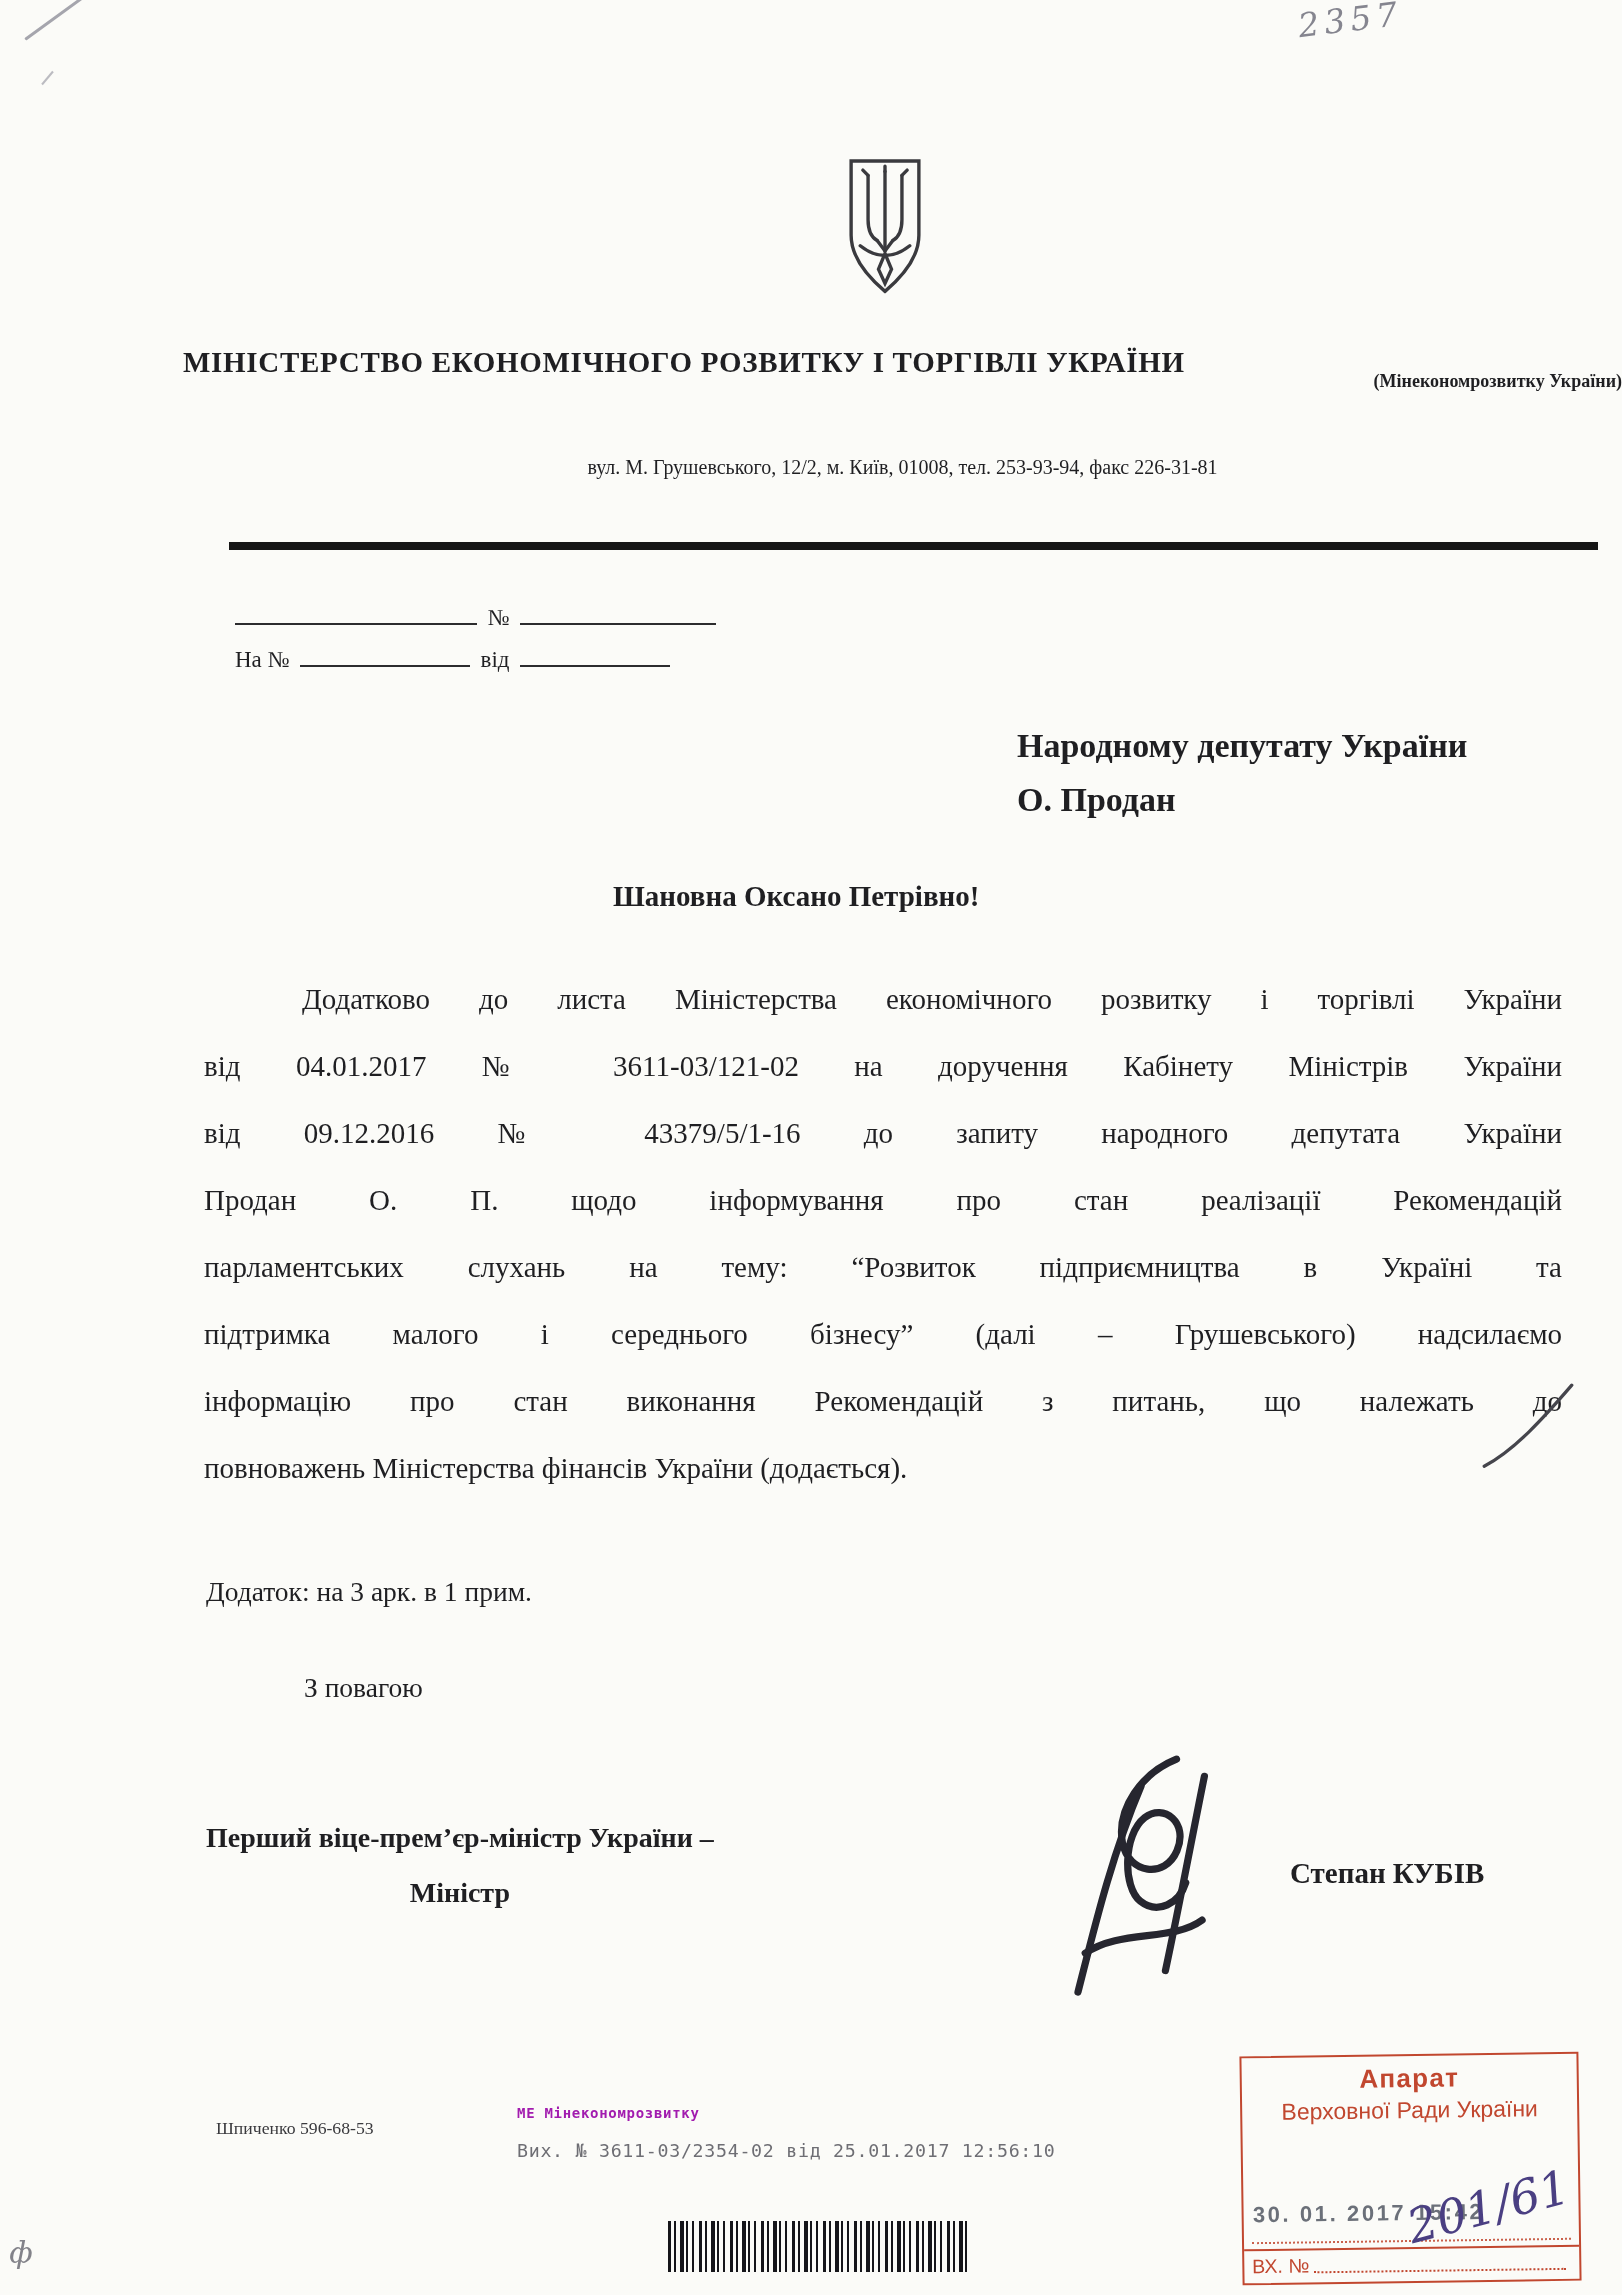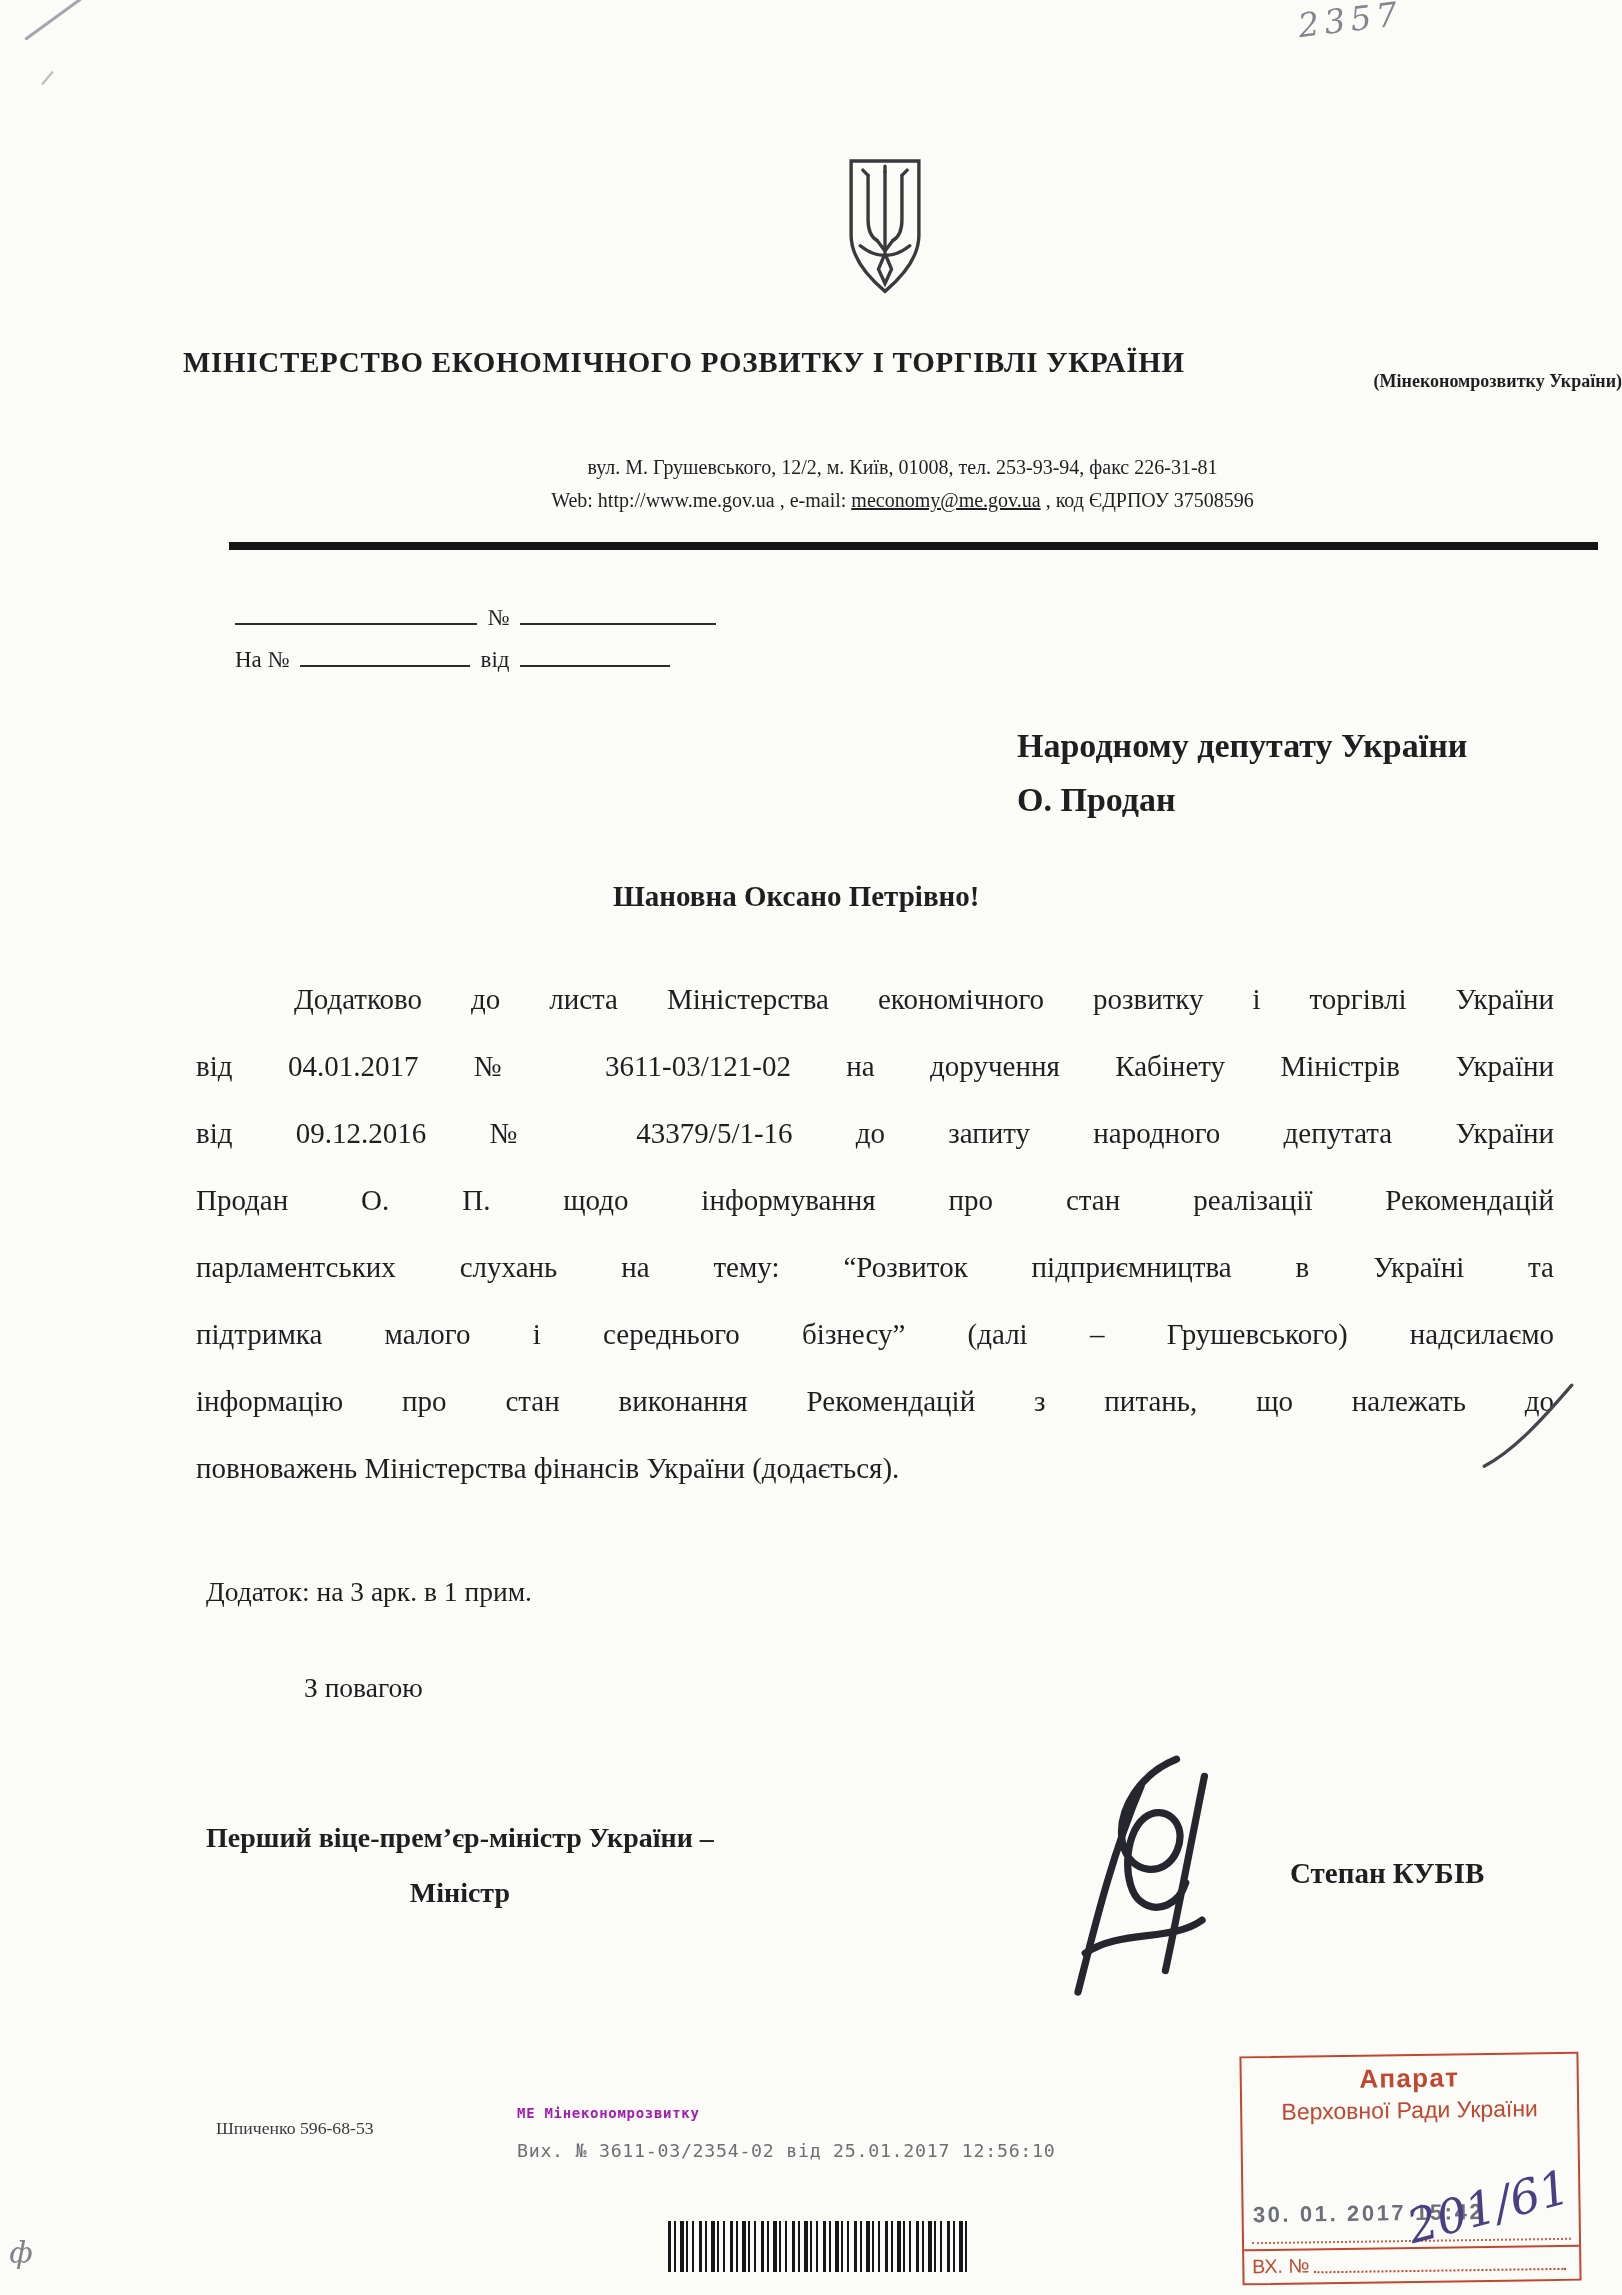--- a/index.html
+++ b/index.html
@@ -27,21 +27,21 @@
   .ref2{left:235px;top:641px;}
   .blank{display:inline-block;border-bottom:2px solid #2c2c2e;height:23.5px;vertical-align:baseline;}
   .w370{width:242px;} .w300{width:196px;} .w260{width:170px;} .w230{width:150px;}
   .ref-label{margin:0 10.5px;}
 
   
   .recipient{position:absolute;left:1017px;top:719px;font-weight:bold;font-size:34px;line-height:54px;}
   .salutation{position:absolute;left:613px;top:880px;font-weight:bold;font-size:29px;}
 
   
-  .body-par{position:absolute;left:196px;top:966px;width:1358px;font-size:29px;line-height:67px;}
+  .body-par{position:absolute;left:204px;top:966px;width:1358px;font-size:29px;line-height:67px;}
   .jline{text-align:justify;text-align-last:justify;white-space:normal;}
   .jline.first{text-indent:98px;}
   .jline.last{text-align:left;text-align-last:left;}
   .do-slash{position:absolute;left:1479px;top:1381px;}
 
   .attachment{position:absolute;left:206px;top:1576px;font-size:27.5px;}
   .closing{position:absolute;left:304px;top:1672px;font-size:27.5px;}
   .signer-title{position:absolute;left:206px;top:1810px;font-weight:bold;font-size:28px;line-height:55px;text-align:center;}
   .signer-name{position:absolute;left:1290px;top:1857px;font-weight:bold;font-size:29px;}
   .signature-svg{position:absolute;left:1045px;top:1734px;transform:rotate(3deg);opacity:.92;}
@@ -91,21 +91,20 @@
         <path d="M14,68 Q33,83 52,68"></path>
         <path d="M27,64 L33,72 L39,64"></path>
         <path d="M33,74 L28,86 L33,97 L38,86 Z"></path>
       </g>
     </svg>
   </div>
 
   <div class="ministry-name">МІНІСТЕРСТВО ЕКОНОМІЧНОГО РОЗВИТКУ І ТОРГІВЛІ УКРАЇНИ</div>
   <div class="ministry-short">(Мінекономрозвитку України)</div>
   <div class="address-line">вул. М. Грушевського, 12/2,  м. Київ, 01008,  тел. 253-93-94, факс 226-31-81</div>
-  <div class="web-line"><span>Web: http://www.me.gov.ua , e-mail: </span><span class="email">meconomy@me.gov.ua</span><span> ,  код  ЄДРПОУ 37508596</span></div>
   <div class="rule"></div>
 
   <div class="ref-line ref1">
     <span class="blank w370"></span><span class="ref-label">№</span><span class="blank w300"></span>
   </div>
   <div class="ref-line ref2">
     <span class="ref-label" style="margin-left:0">На №</span><span class="blank w260"></span><span class="ref-label">від</span><span class="blank w230"></span>
   </div>
 
   <div class="recipient">

